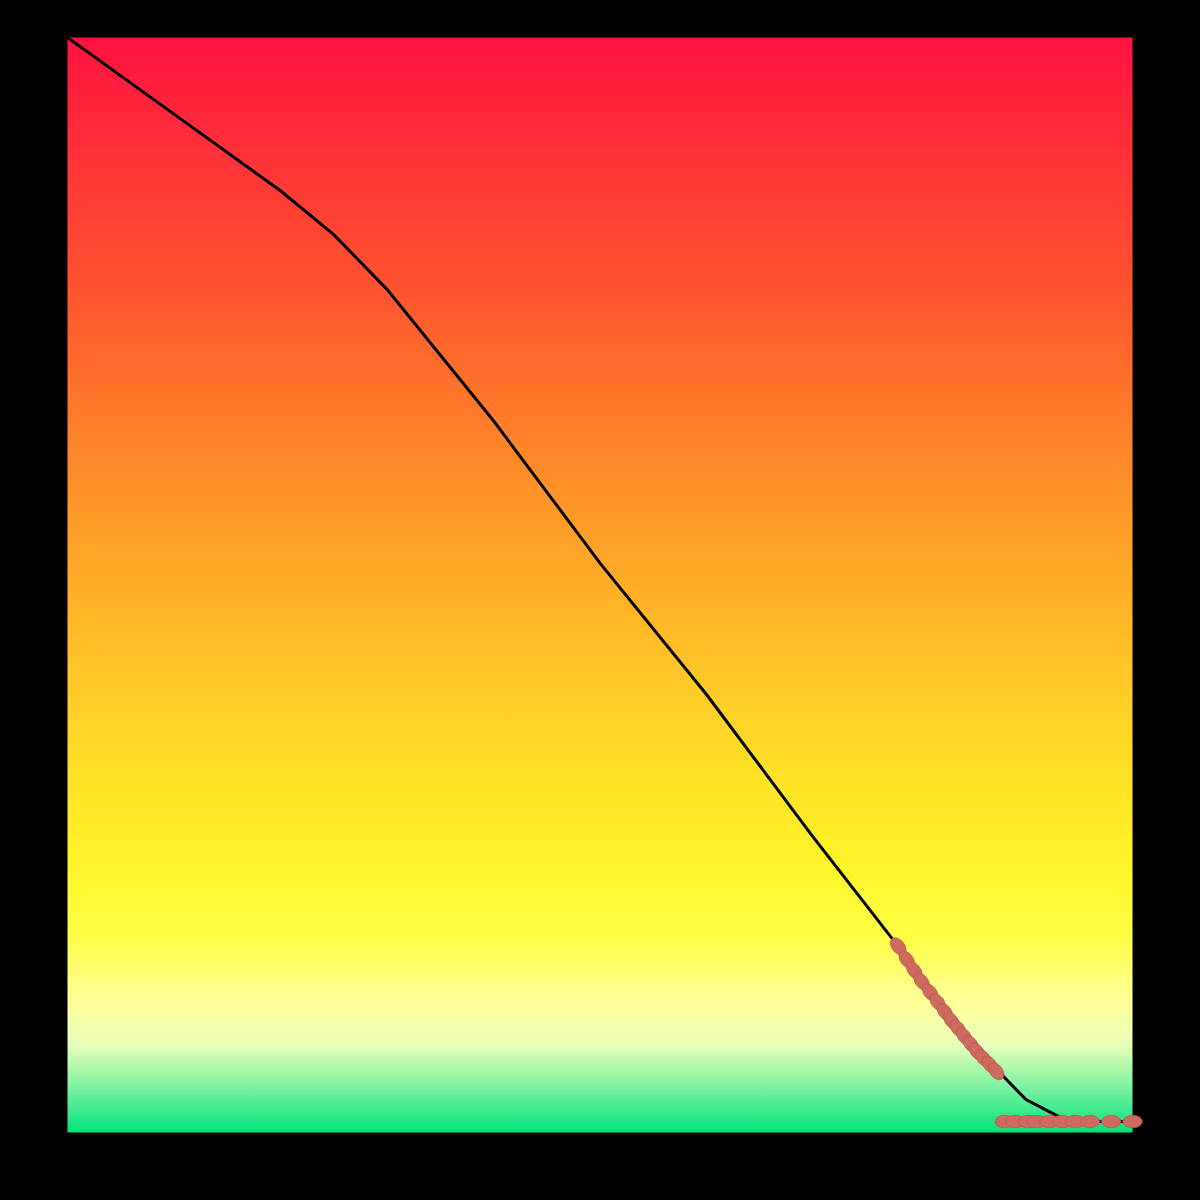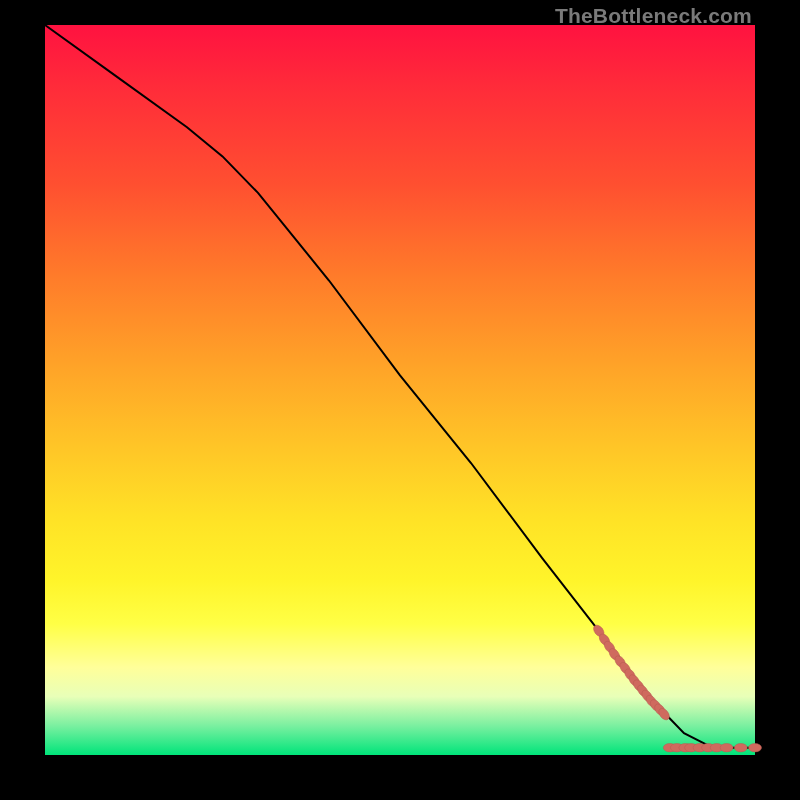--- a/index.html
+++ b/index.html
@@ -60,21 +60,20 @@
     overflow: visible;
   }
 </style>
 </head>
 <body>
 
 <div class="frame">
 
   <div class="plot"></div>
 
-  <div class="watermark">TheBottleneck.com</div>
 
   <svg class="overlay" viewBox="0 0 710 730">
     <path fill="none" stroke="#000000" stroke-width="2" stroke-linecap="round" d="M0.0 0.0 L71.0 51.1 L142.0 102.2 L177.5 131.4 L213.0 167.9 L284.0 255.5 L355.0 350.4 L426.0 438.0 L497.0 532.9 L553.8 605.9 L582.2 642.4 L603.5 671.6 L624.8 693.5 L639.0 708.1 L653.2 715.4 L667.4 722.7 L681.6 722.7 L695.8 722.7 L710.0 722.7" id="curvePath"></path>
     <g id="markerGroup">
         <ellipse cx="553.8" cy="605.9" rx="6.5" ry="4.2" transform="rotate(52 553.8 605.9)" fill="#cf6a5e" stroke="#b85a50" stroke-width="0.5"></ellipse>
         <ellipse cx="559.5" cy="614.7" rx="6.5" ry="4.2" transform="rotate(52 559.5 614.7)" fill="#cf6a5e" stroke="#b85a50" stroke-width="0.5"></ellipse>
         <ellipse cx="564.5" cy="622.0" rx="6.5" ry="4.2" transform="rotate(52 564.5 622.0)" fill="#cf6a5e" stroke="#b85a50" stroke-width="0.5"></ellipse>
         <ellipse cx="569.4" cy="629.3" rx="6.5" ry="4.2" transform="rotate(52 569.4 629.3)" fill="#cf6a5e" stroke="#b85a50" stroke-width="0.5"></ellipse>
         <ellipse cx="575.1" cy="636.6" rx="6.5" ry="4.2" transform="rotate(52 575.1 636.6)" fill="#cf6a5e" stroke="#b85a50" stroke-width="0.5"></ellipse>
         <ellipse cx="580.1" cy="643.1" rx="6.5" ry="4.2" transform="rotate(52 580.1 643.1)" fill="#cf6a5e" stroke="#b85a50" stroke-width="0.5"></ellipse>

